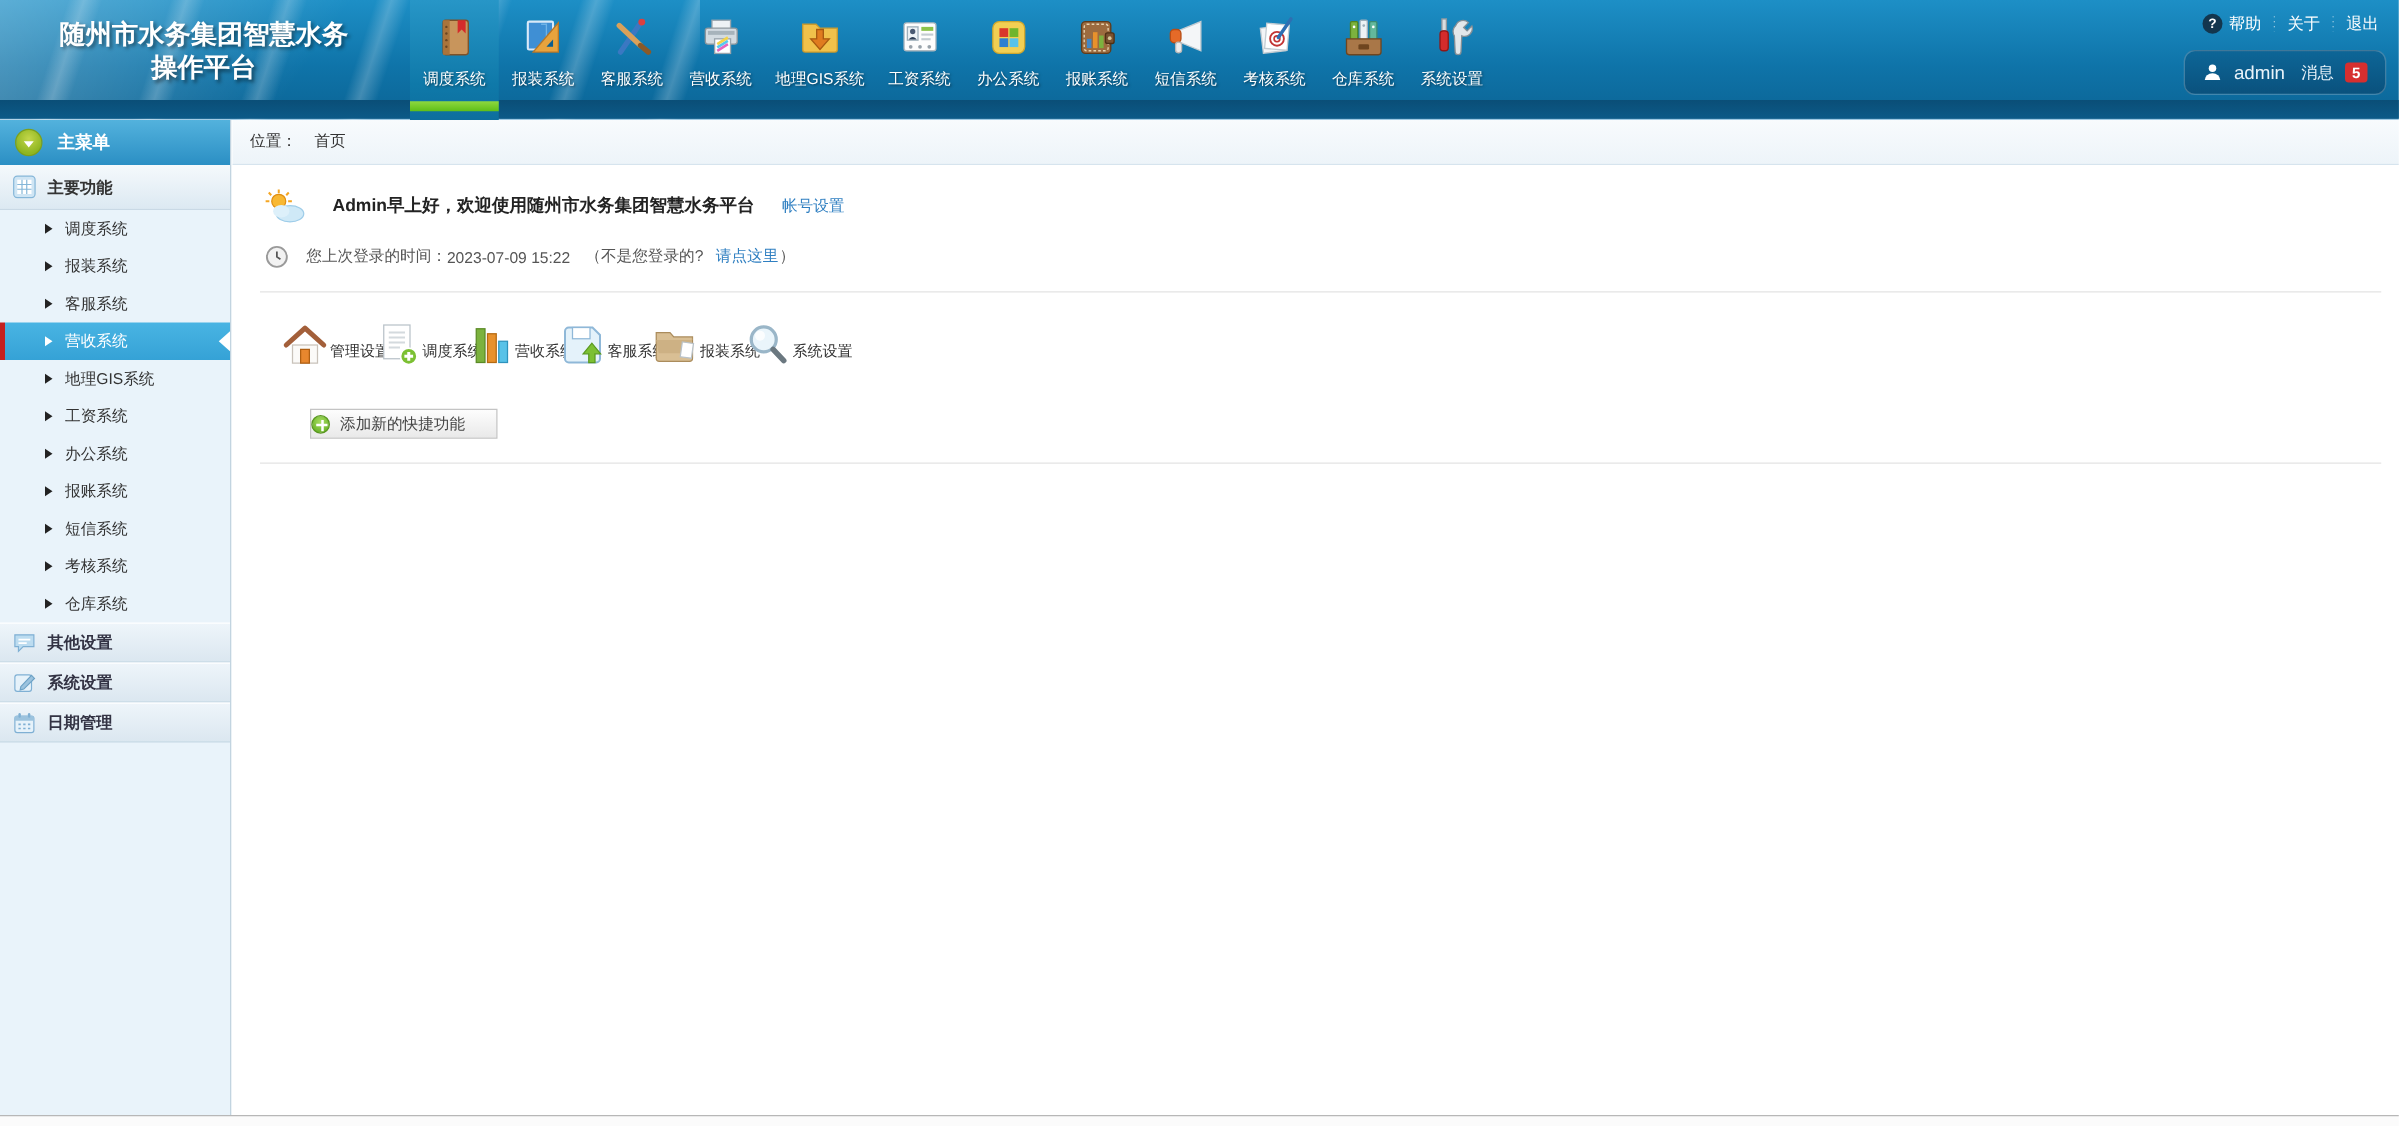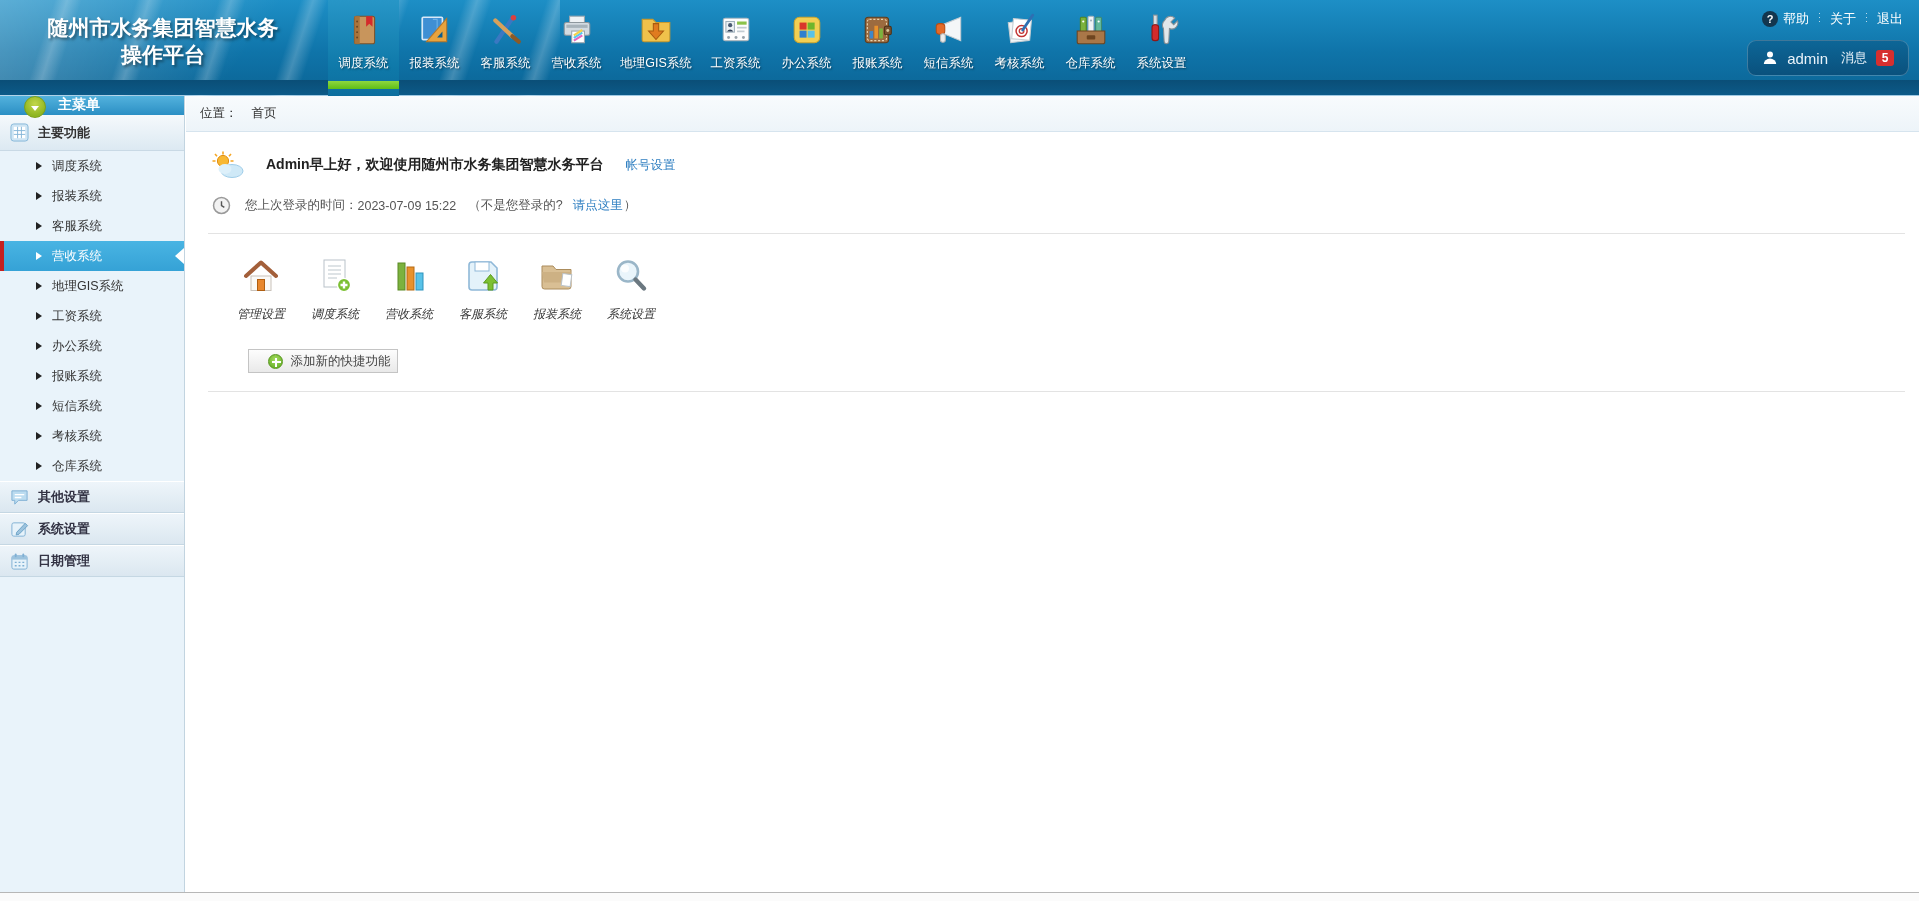--- a/index.html
+++ b/index.html
@@ -46,22 +46,22 @@
     color:#e9f3fa; z-index:5; }
   .user-box .uname { font-size:15px; }
   .user-box .msg { font-size:13px; margin-left:4px; cursor:pointer; }
   .badge { min-width:18px; height:16px; padding:0 4px; background:#d62f2f; border-radius:3px;
     color:#fff; font-size:12px; font-weight:bold; display:flex; align-items:center;
     justify-content:center; cursor:pointer; }
 
   
   .sidebar { position:absolute; left:0; top:96px; bottom:9px; width:185px;
     background:#e9f3fa; border-right:1px solid #c2d4e0; }
-  .menu-title { height:19px; background:linear-gradient(180deg,#53b2dd,#2b8fc4);
-    display:flex; padding-left:24px; color:#fff; font-weight:bold;
+  .menu-title { height:36px; background:linear-gradient(180deg,#53b2dd,#2b8fc4);
+    display:flex; align-items:center; padding-left:12px; color:#fff; font-weight:bold;
     font-size:14px; }
   .menu-toggle { width:22px; height:22px; border-radius:50%; margin-right:12px;
     background:radial-gradient(circle at 50% 35%,#c3d64a,#8fb621 70%);
     border:1px solid #7da01c; position:relative; }
   .menu-toggle::after { content:""; position:absolute; left:6px; top:9px; border:4px solid transparent;
     border-top:5px solid #fff; }
   .section-head { height:36px; display:flex; align-items:center; padding-left:10px;
     background:linear-gradient(180deg,#f5f9fc,#dce9f2); border-bottom:1px solid #c9d9e5;
     color:#333; font-size:13px; font-weight:bold; }
   .section-head .sicon { margin-right:9px; display:flex; }
@@ -87,25 +87,25 @@
     font-size:12.5px; color:#333; }
   .breadcrumb .bc-label { font-weight:normal; margin-right:14px; }
   .welcome-row { display:flex; align-items:center; margin:18px 0 0 24px; }
   .welcome-row .greet { font-size:14px; font-weight:bold; color:#222; margin-left:20px; }
   .link { color:#2f7fc1; font-size:12.5px; cursor:pointer; margin-left:22px; text-decoration:none; }
   .login-row { display:flex; align-items:center; margin:16px 16px 0 26px; font-size:12.5px; color:#555; }
   .login-row .txt { margin-left:14px; }
   .login-row .link { margin-left:10px; margin-right:1px; }
   .divider { height:1px; background:#e3e3e3; margin:18px 14px 0 22px; }
   .shortcuts { display:flex; margin:22px 0 0 38px; }
-  .shortcut { width:74px; display:flex; flex-direction:column; align-items:center; cursor:pointer;font-style:italic; }
+  .shortcut { width:74px; display:flex; flex-direction:row; align-items:center; cursor:pointer; }
   .shortcut .slabel { font-size:12px; color:#333; margin-top:6px; white-space:nowrap; }
   .add-btn { display:inline-flex; align-items:center; gap:8px; margin:26px 0 0 62px;
-    width:150px; height:24px; padding-left:12px; font-size:12.5px; color:#444;
-    background:linear-gradient(180deg,#fdfdfd,#e9e9e9); border:1px solid #c4c4c4; cursor:pointer;justify-content:center; }
+    width:150px; height:24px; padding-left:0; font-size:12.5px; color:#444;
+    background:linear-gradient(180deg,#fdfdfd,#e9e9e9); border:1px solid #c4c4c4; cursor:pointer; }
   .plus-circle { width:15px; height:15px; border-radius:50%;
     background:radial-gradient(circle at 50% 35%,#a8de63,#6db52c 75%); border:1px solid #58961f;
     position:relative; }
   .plus-circle::before { content:""; position:absolute; left:3px; top:6.5px; width:9px; height:2px; background:#fff; }
   .plus-circle::after { content:""; position:absolute; left:6.5px; top:3px; width:2px; height:9px; background:#fff; }
 
   .footer-strip { position:absolute; left:0; bottom:0; width:1919px; height:9px;
     background:#fbfbfb; border-top:1px solid #b7b7b7; }
 </style>
 </head>

